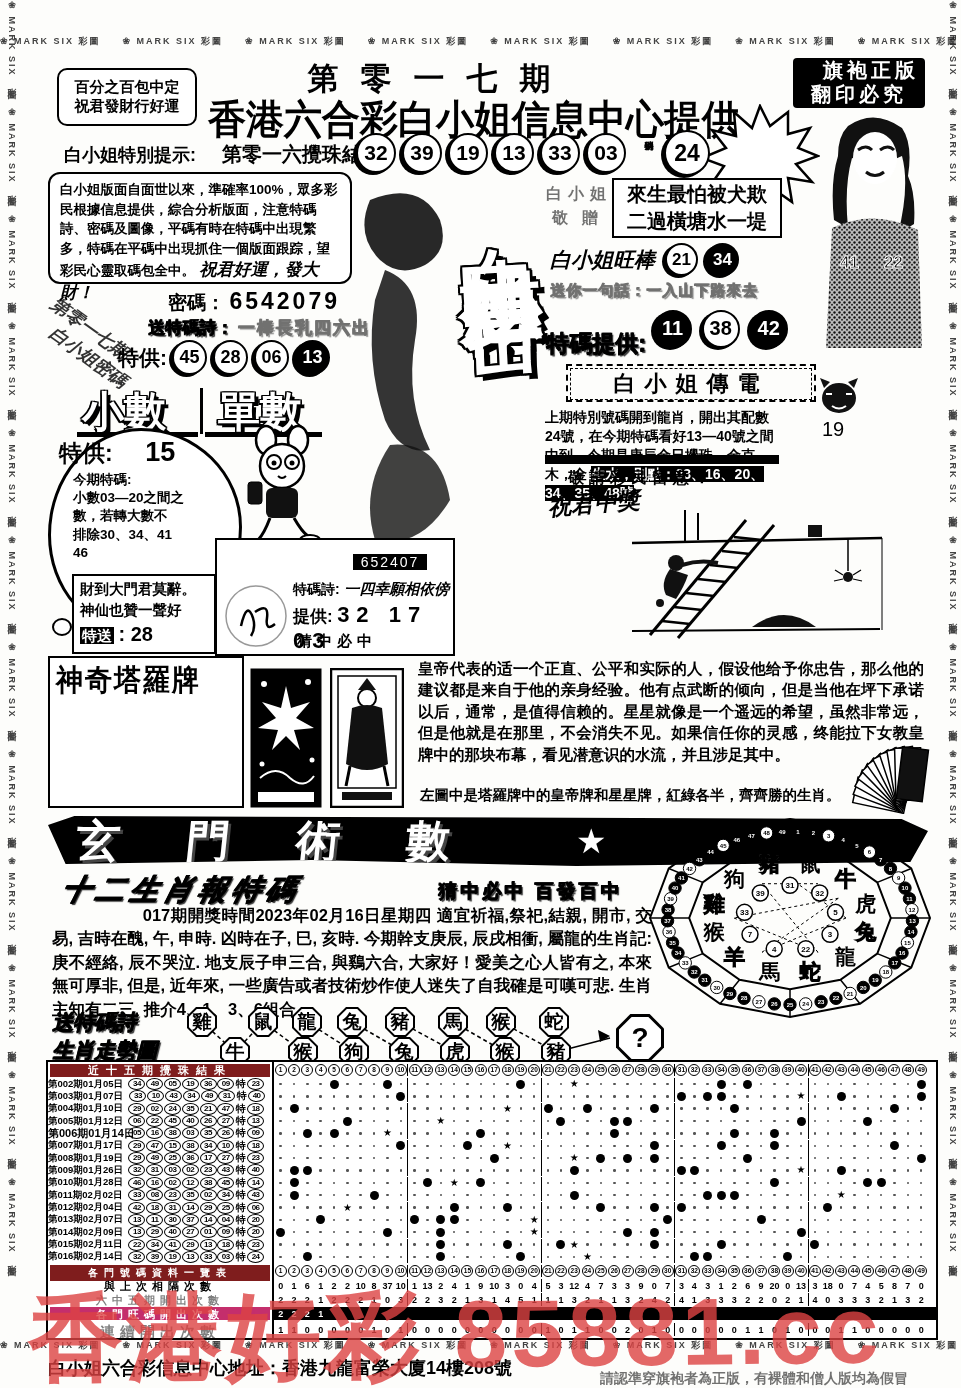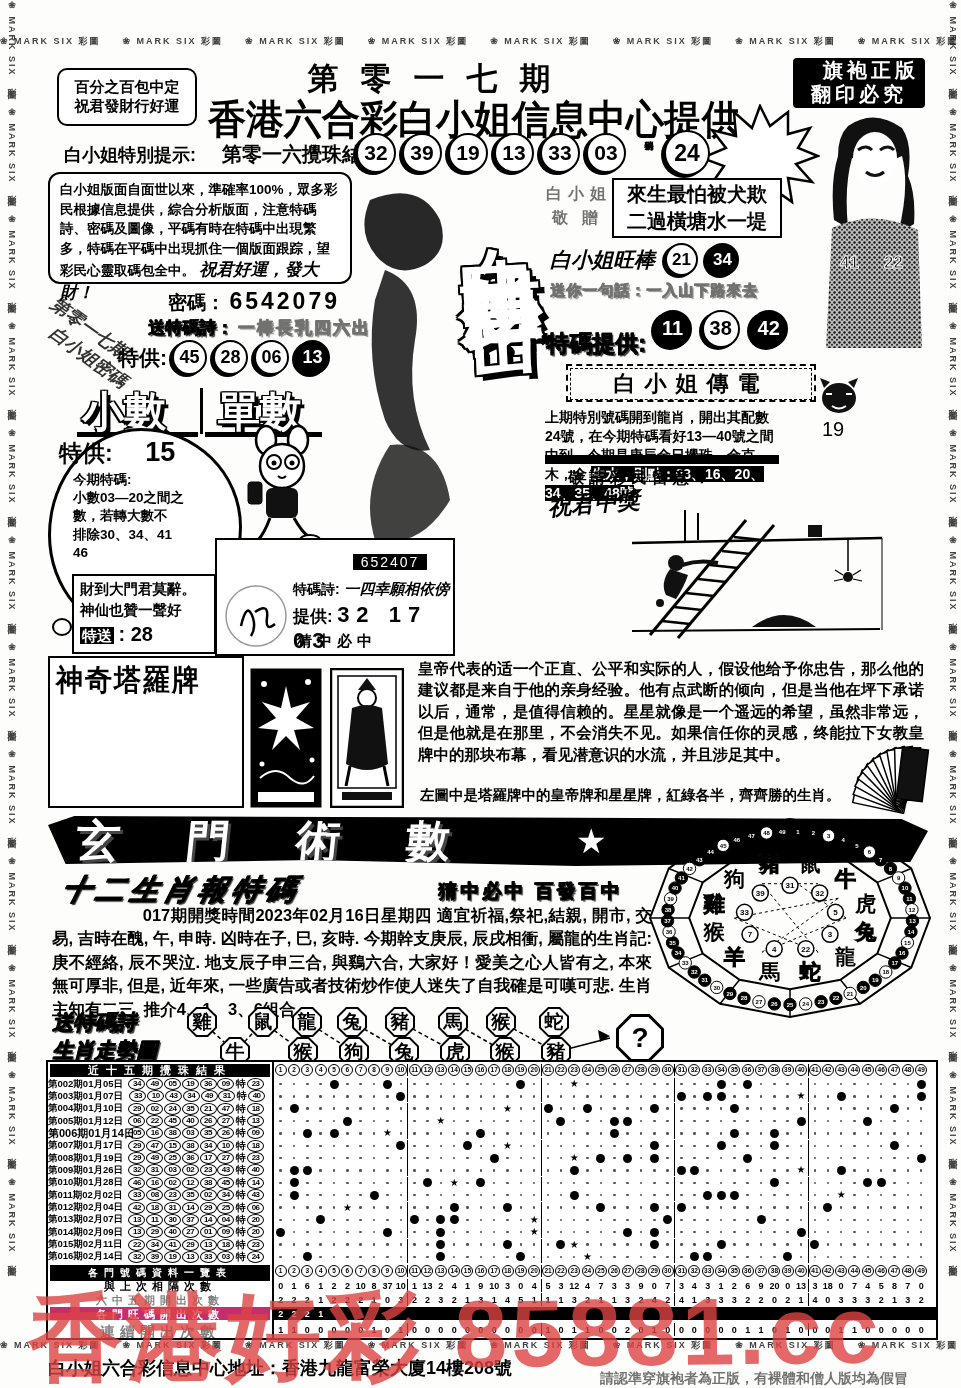--- a/index.html
+++ b/index.html
@@ -20,21 +20,21 @@
      text-shadow:-2px -2px 0 #000,2px -2px 0 #000,-2px 2px 0 #000,2px 2px 0 #000,-2px 0 0 #000,2px 0 0 #000,0 -2px 0 #000,0 2px 0 #000,6px 6px 0 #000;}
   .outline-med{color:#fff;font-weight:900;
      text-shadow:-1.5px -1.5px 0 #000,1.5px -1.5px 0 #000,-1.5px 1.5px 0 #000,1.5px 1.5px 0 #000,-1.5px 0 0 #000,1.5px 0 0 #000,0 -1.5px 0 #000,0 1.5px 0 #000,4px 4px 0 #000;}
   .smear{text-shadow:1px 0 0 #000,0 1px 0 #000,2px 2px 1px #333;}
   .fade{opacity:.55;}
   .invert{background:#000;color:#fff;}
   
   #bottom-table{left:46px;top:1060px;width:888px;height:276px;border:2px solid #000;background:#fff;}
   #left-zone{position:absolute;left:0;top:0;width:226px;height:276px;border-right:2px solid #000;box-sizing:border-box;}
   #matrix-zone{position:absolute;left:226px;top:0;width:662px;height:276px;}
-  .blackbar{background:#000000;color:#fff;font-weight:bold;display:flex;align-items:center;justify-content:center;}
+  .blackbar{background:#7f1d1d;color:#fff;font-weight:bold;display:flex;align-items:center;justify-content:center;}
   .trow{position:absolute;left:0;display:flex;align-items:center;height:12px;font-weight:bold;}
   .oval{display:inline-block;width:15px;height:10px;border:1.2px solid #000;border-radius:50%;
         font-size:8px;line-height:10px;text-align:center;font-weight:bold;letter-spacing:-.5px;margin:0 .4px;box-sizing:content-box;}
   .mrow{position:absolute;left:0;display:flex;width:662px;height:12px;align-items:center;}
   .mcell{flex:0 0 13.35px;display:flex;justify-content:center;align-items:center;height:100%;box-sizing:border-box;}
   .gsep{border-left:1.5px solid #000;}
   .numcirc{display:inline-block;width:10px;height:10px;border:1px solid #000;border-radius:50%;
            font-size:6.5px;line-height:10px;text-align:center;font-weight:bold;background:#fff;}
   .dotSm{width:2.5px;height:2.5px;border-radius:50%;background:#555;}
   .dotBig{width:9px;height:9px;border-radius:50%;background:#000;}

